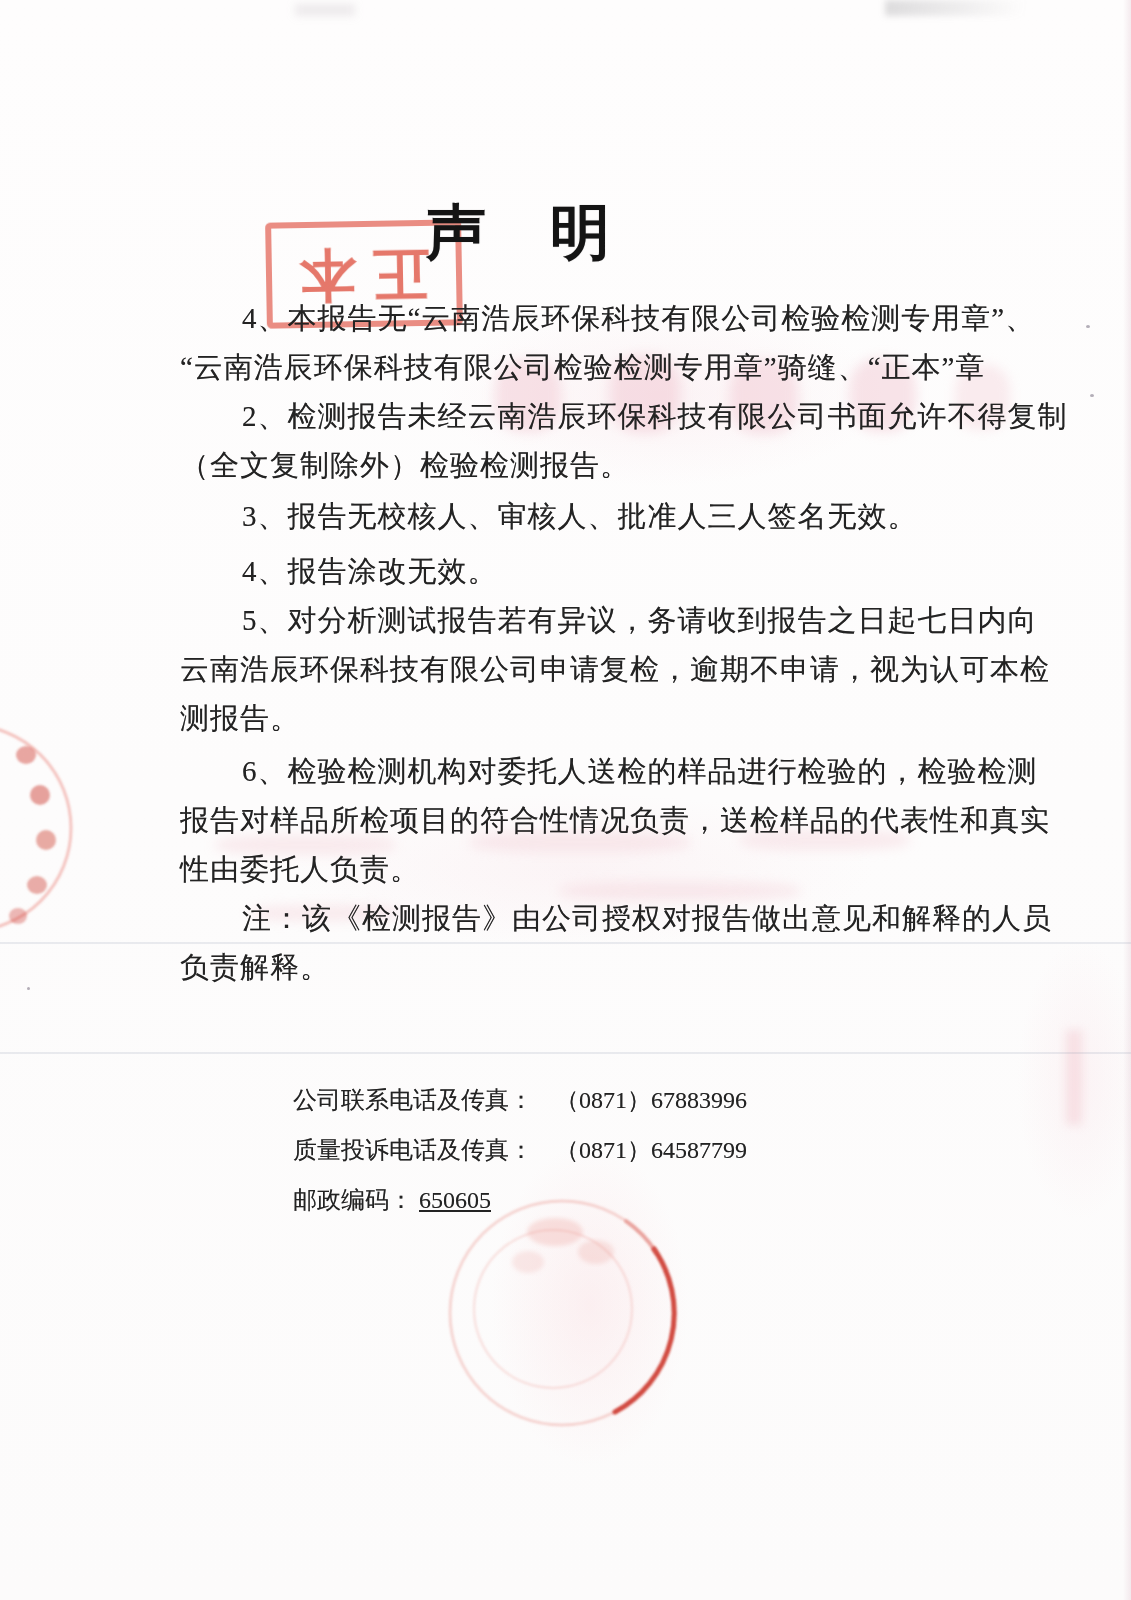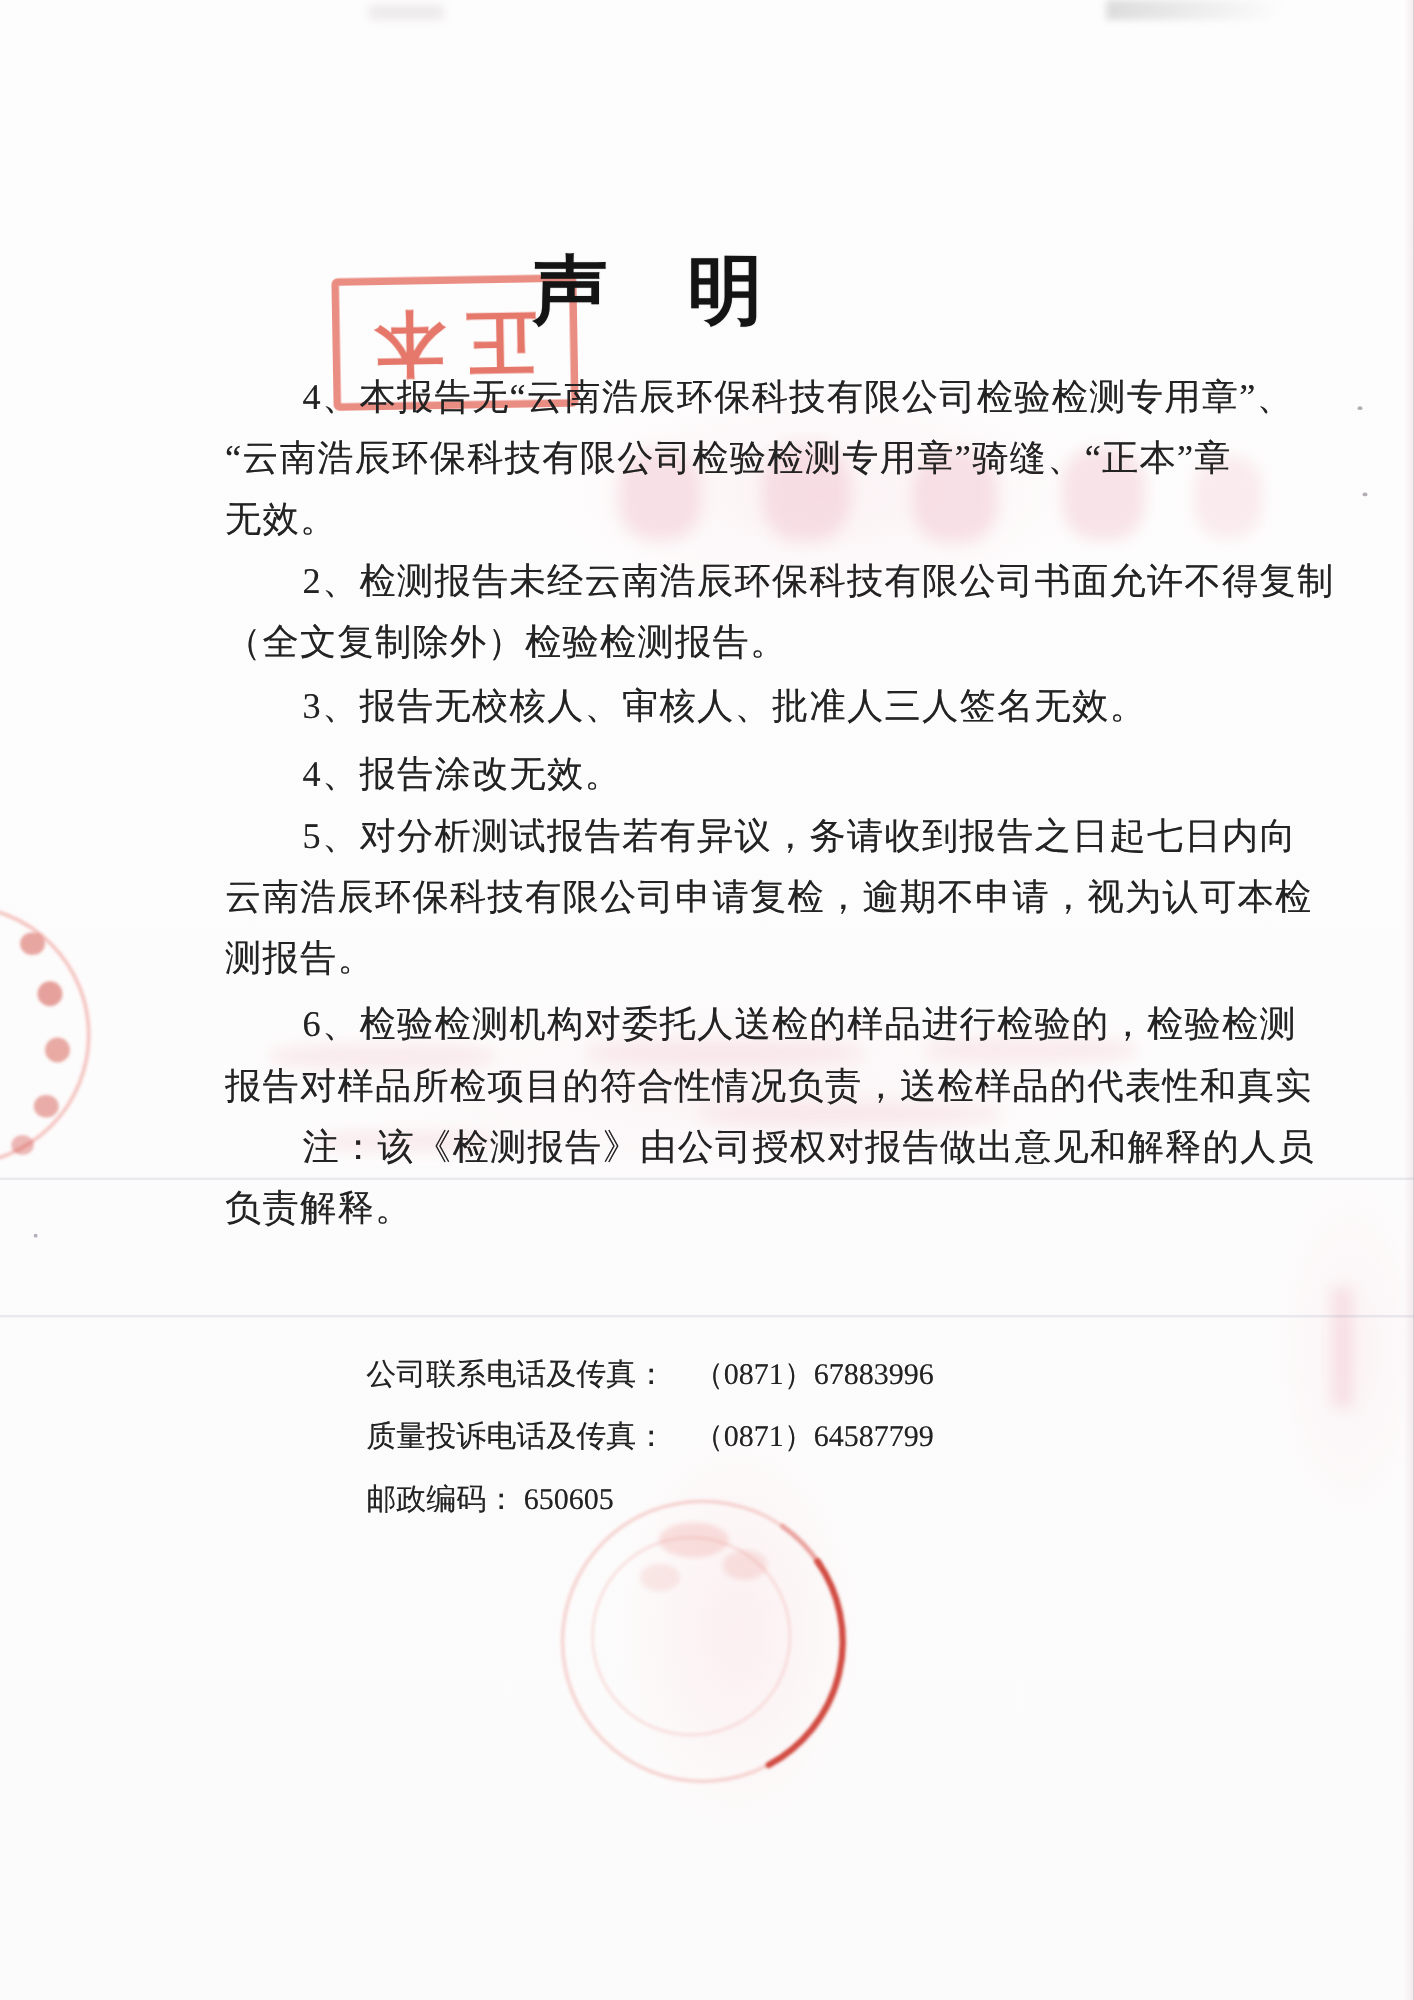--- a/index.html
+++ b/index.html
@@ -48,21 +48,21 @@
     white-space:pre;color:#232323;
     text-shadow:0 0 0.5px rgba(0,0,0,0.4);
   }
   .ind{padding-left:62px;}
 
   
   .contacts{margin-top:33px;padding-left:65px;}
   .contact-ln{height:50px;line-height:50px;font-size:24px;white-space:pre;color:#232323;
     text-shadow:0 0 0.5px rgba(0,0,0,0.4);}
   .contact-ln .val{margin-left:22px;}
-  .contact-ln .val-tight{margin-left:6px;}
+  .contact-ln .val-tight{margin-left:6px;text-decoration:underline;}
   .addr2{padding-left:100px;}
 
   
   .hline{position:absolute;left:0;width:1131px;height:2px;background:rgba(145,155,175,0.18);}
   .hline.l1{top:942px;}
   .hline.l2{top:1052px;}
   .speck{position:absolute;border-radius:50%;background:rgba(105,95,115,0.5);}
   .ghost{position:absolute;border-radius:40%;filter:blur(6px);pointer-events:none;}
   .gpink{background:rgba(236,170,185,0.30);}
   .gpink2{background:rgba(238,185,196,0.26);}
@@ -108,21 +108,20 @@
     <span>正本</span>
   </div>
 
   <div class="title">声　明</div>
 
   <div class="content">
 
     <div class="para">
       <div class="ln ind">4、本报告无“云南浩辰环保科技有限公司检验检测专用章”、</div>
       <div class="ln">“云南浩辰环保科技有限公司检验检测专用章”骑缝、“正本”章</div>
-      <div class="ln">无效。</div>
     </div>
 
     <div class="para">
       <div class="ln ind">2、检测报告未经云南浩辰环保科技有限公司书面允许不得复制</div>
       <div class="ln">（全文复制除外）检验检测报告。</div>
     </div>
 
     <div class="para mt2">
       <div class="ln ind">3、报告无校核人、审核人、批准人三人签名无效。</div>
     </div>
@@ -133,20 +132,21 @@
 
     <div class="para">
       <div class="ln ind">5、对分析测试报告若有异议，务请收到报告之日起七日内向</div>
       <div class="ln">云南浩辰环保科技有限公司申请复检，逾期不申请，视为认可本检</div>
       <div class="ln">测报告。</div>
     </div>
 
     <div class="para mt4">
       <div class="ln ind">6、检验检测机构对委托人送检的样品进行检验的，检验检测</div>
       <div class="ln">报告对样品所检项目的符合性情况负责，送检样品的代表性和真实</div>
+      <div class="ln">性由委托人负责。</div>
     </div>
 
     <div class="para">
       <div class="ln ind">注：该《检测报告》由公司授权对报告做出意见和解释的人员</div>
       <div class="ln">负责解释。</div>
     </div>
 
     <div class="contacts">
       <div class="contact-ln">
         <span>公司联系电话及传真：</span><span class="val">（0871）67883996</span>

